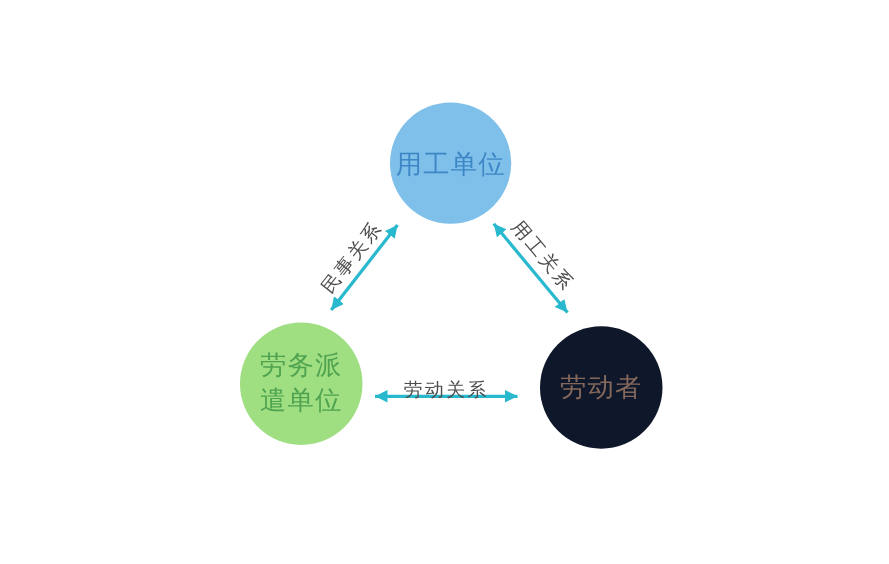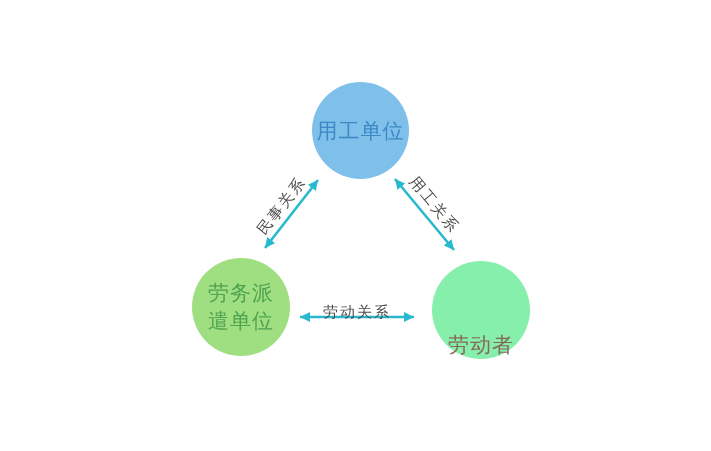--- a/index.html
+++ b/index.html
@@ -43,21 +43,21 @@
   </svg>
 
   <div class="node node-top" style="background: rgb(127, 192, 234); color: rgb(62, 135, 198);">
     <span class="node-label">用工单位</span>
   </div>
 
   <div class="node node-left" style="background: rgb(159, 222, 129); color: rgb(79, 163, 80);">
     <span class="node-label">劳务派遣单位</span>
   </div>
 
-  <div class="node node-right" style="background: #86efac; color: rgb(133, 104, 92); align-items: flex-end;">
+  <div class="node node-right" style="background: #0f172a; color: rgb(133, 104, 92);">
     <span class="node-label">劳动者</span>
   </div>
 
   <div class="edge-label edge-label-left" style="color: rgb(77, 77, 77);">民事关系</div>
 
   <div class="edge-label edge-label-right" style="color: rgb(77, 77, 77);">用工关系</div>
 
   <div class="edge-label edge-label-bottom" style="color: rgb(77, 77, 77);">劳动关系</div>
 
 </div>

